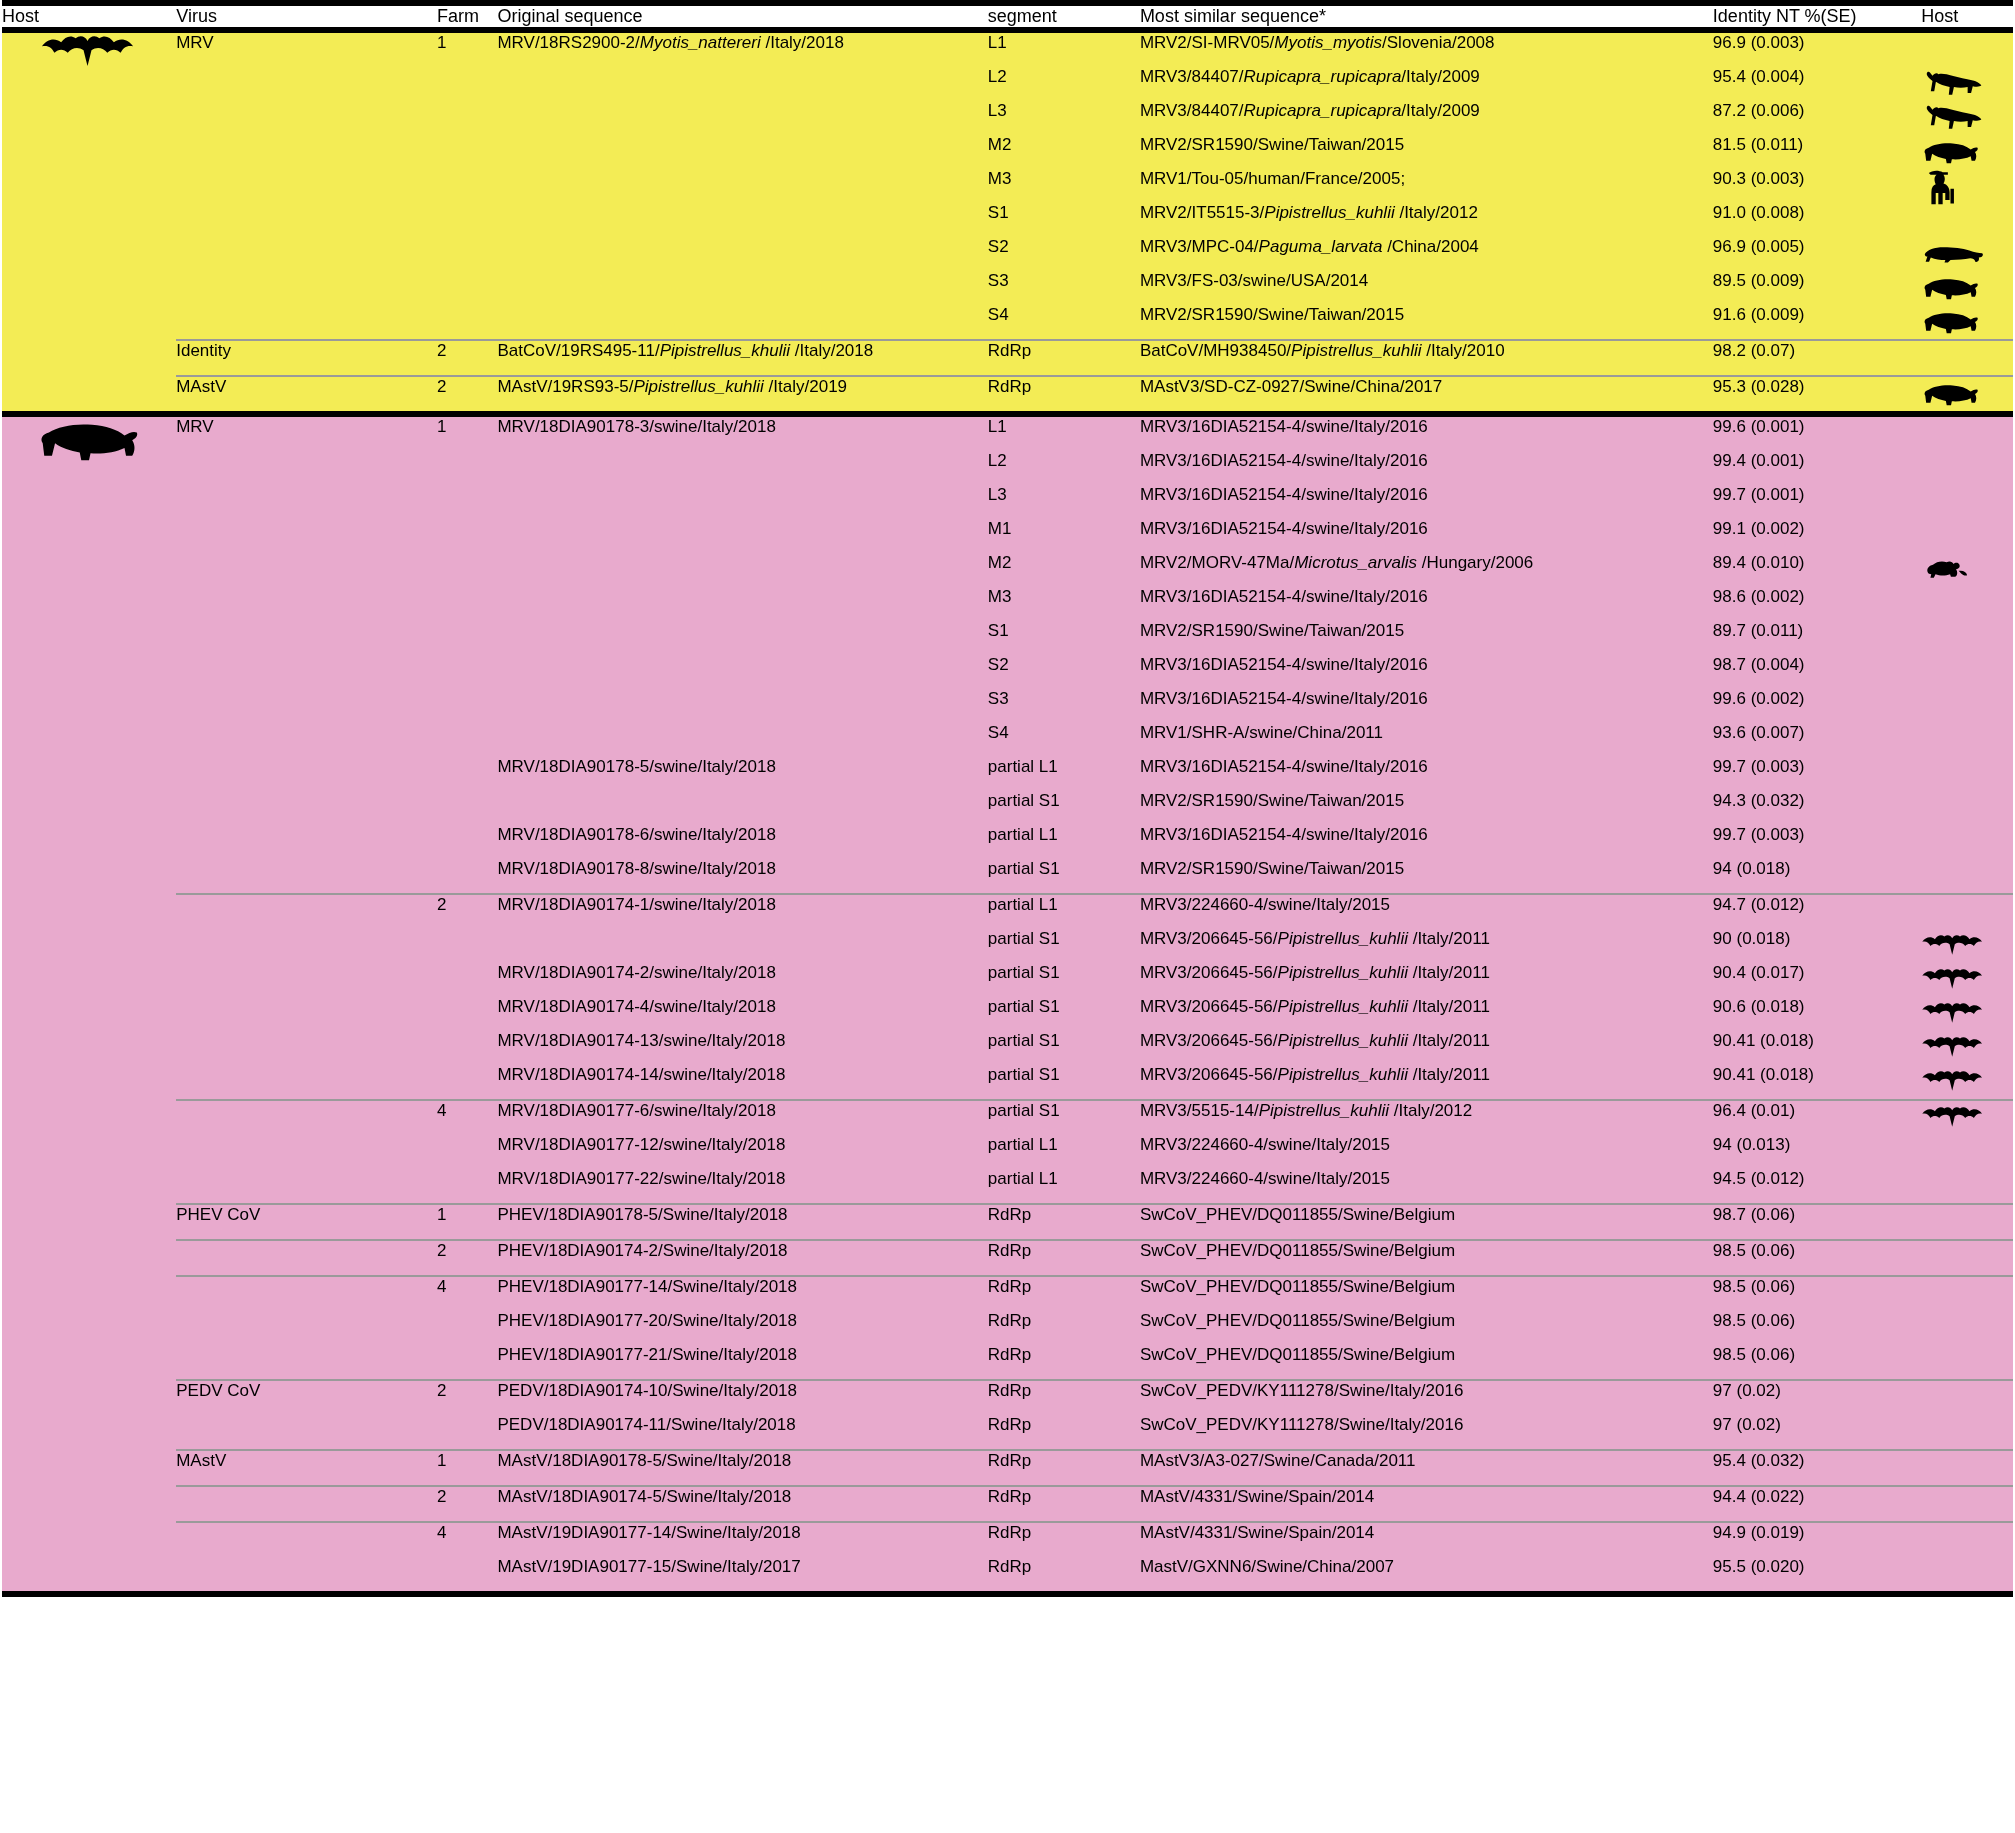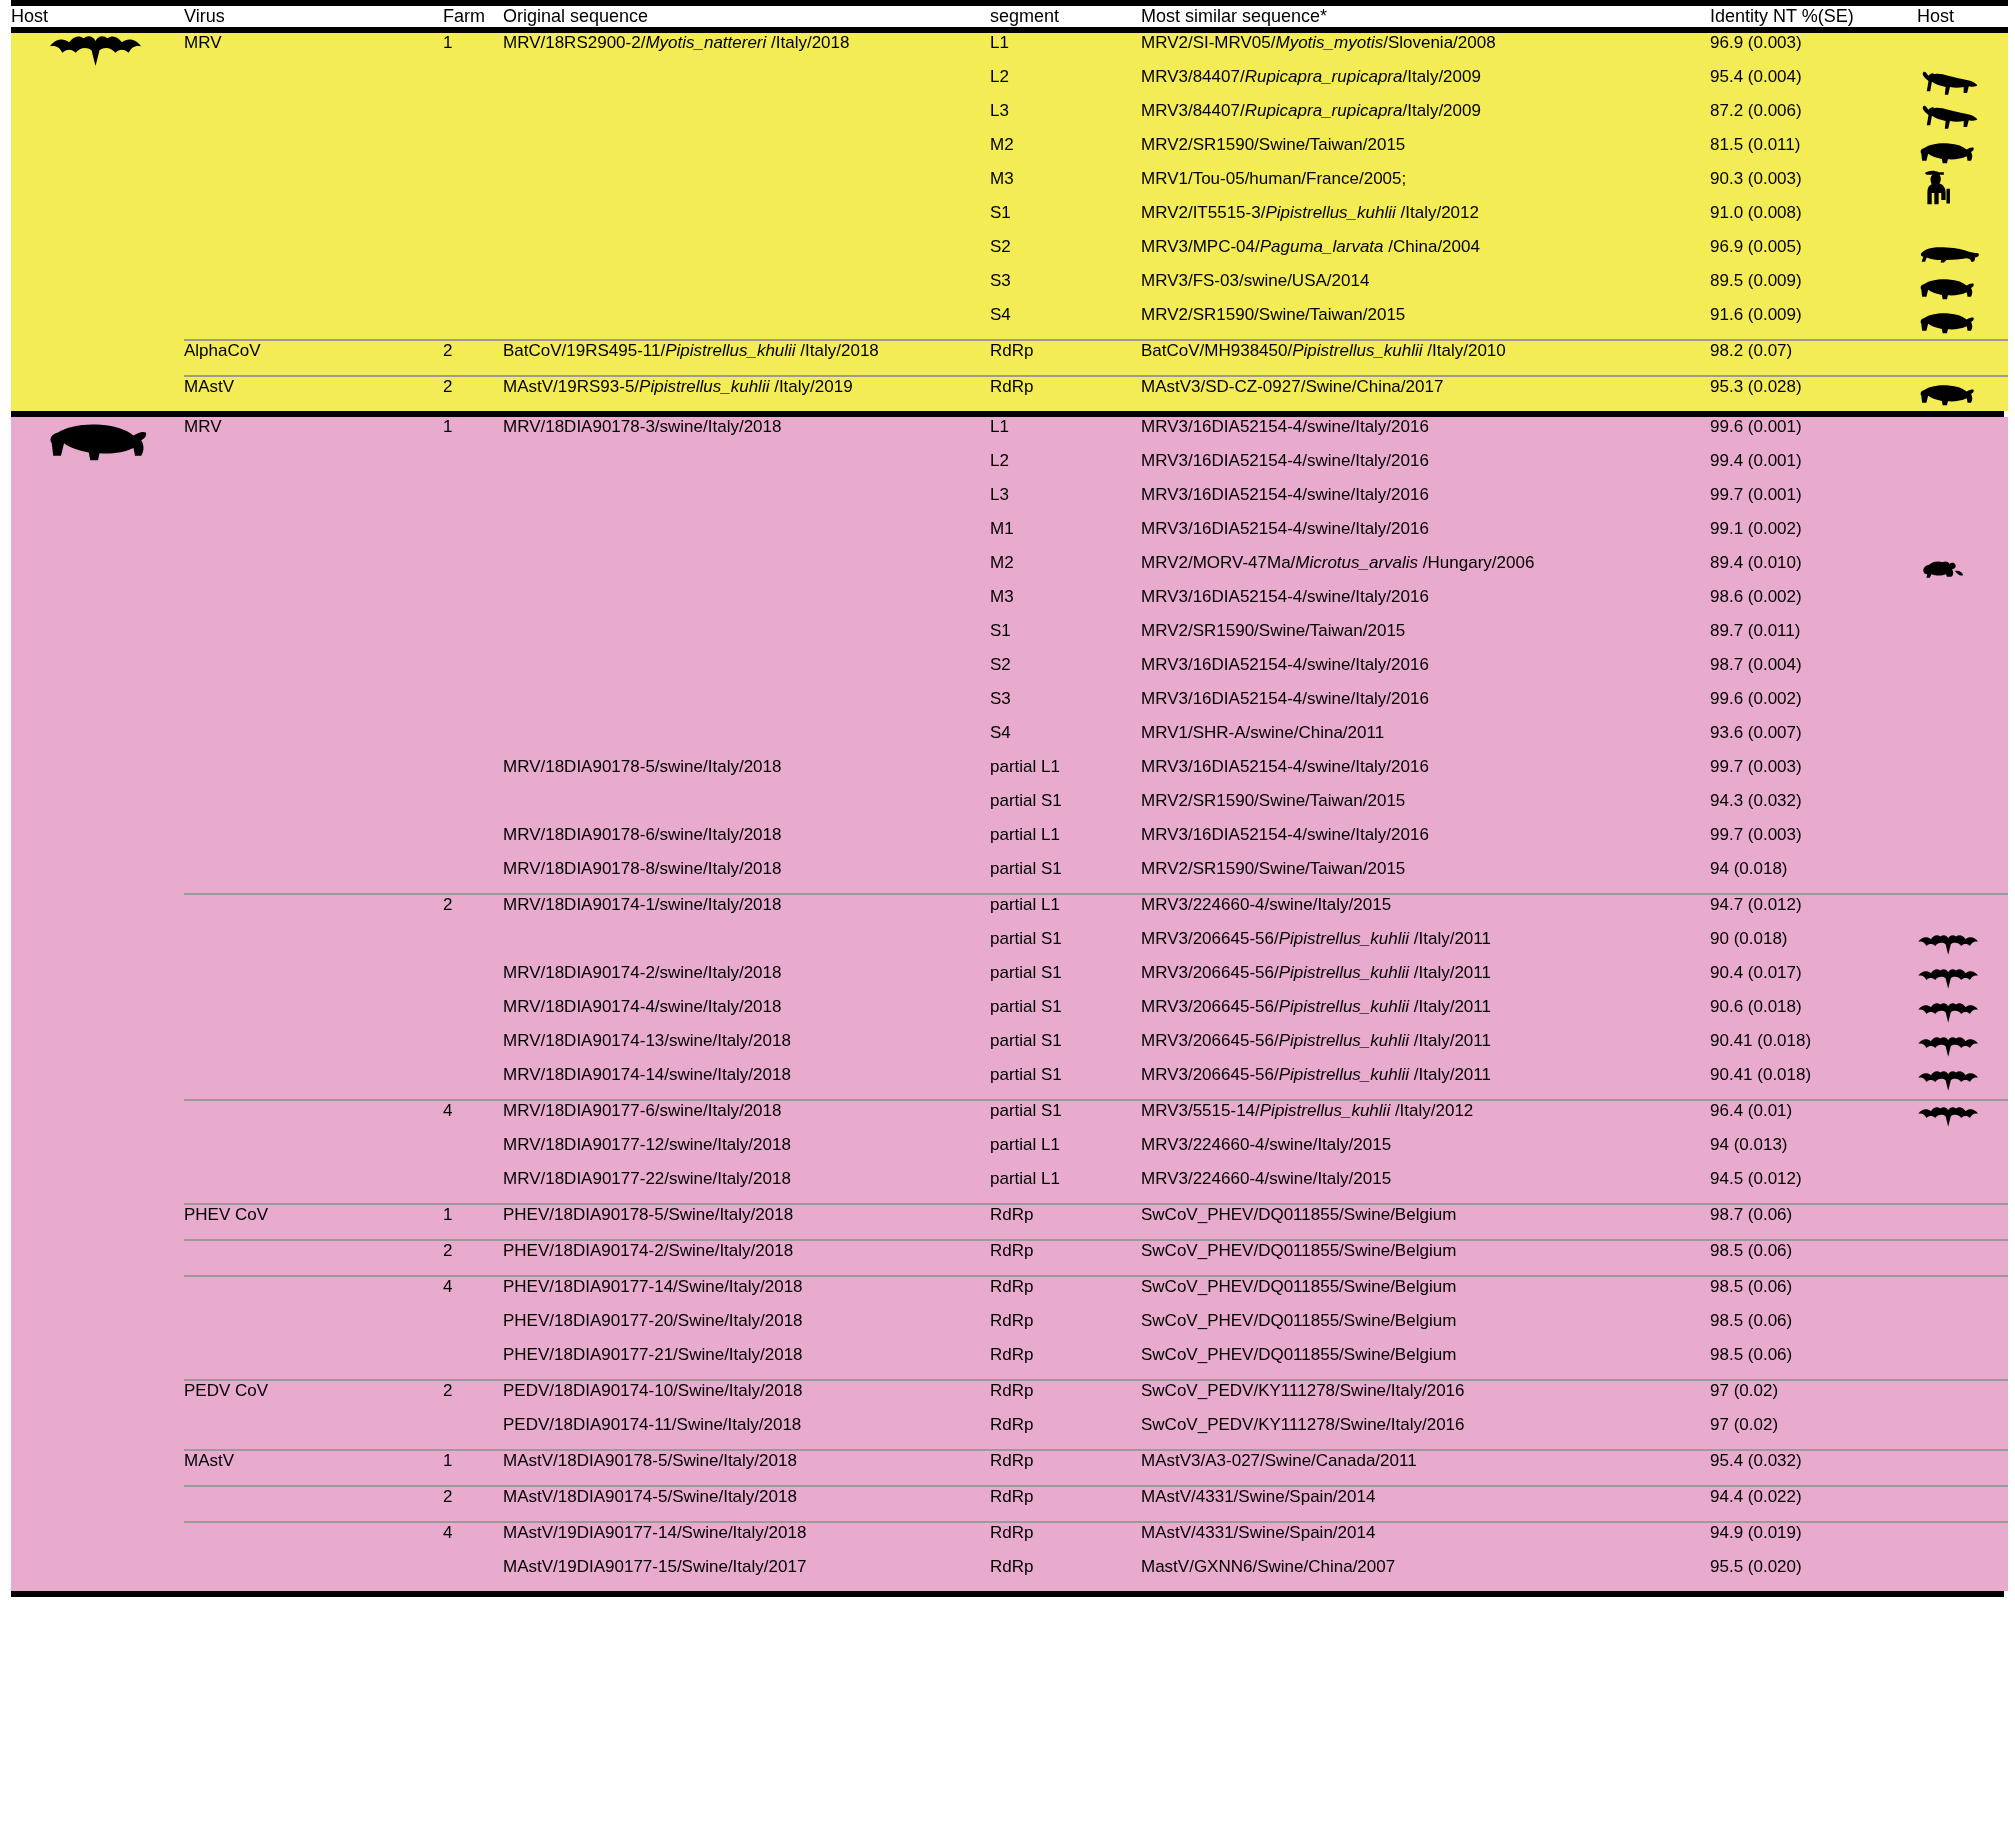--- a/index.html
+++ b/index.html
@@ -1,17 +1,17 @@
 <!DOCTYPE html>
 <html style="font-size:7px"><head>
 <meta charset="utf-8">
 <style>
   html,body{margin:0;padding:0;background:#fff;}
   body{font-family:"Liberation Sans","DejaVu Sans",sans-serif;color:#000;}
-  #page{width:2015px;height:1834px;position:relative;background:#fff;box-sizing:border-box;padding:0 11px;}
+  #page{width:2015px;height:1834px;position:relative;background:#fff;box-sizing:border-box;padding:0 2px;}
   table.tbl{border-collapse:collapse;width:100%;table-layout:fixed;font-size:17px;}
   table.tbl td,table.tbl th{padding:0;margin:0;vertical-align:top;}
   .c-host   {width:173px;}
   .c-virus  {width:259px;}
   .c-farm   {width:60px;text-align:left;}
   .c-orig   {width:487px;}
   .c-seg    {width:151px;}
   .c-sim    {width:569px;}
   .c-id     {width:207px;}
   .c-hicon  {width:91px;}
@@ -185,21 +185,21 @@
             <td class="cell"><span>91.6 (0.009)</span></td>
             <td class="cell">
               <div class="iconwrap">
                 <svg width="60" height="27" viewBox="0 0 140 62">
                   <path fill="#000" d="M10 34 C6 28 10 22 18 20 C30 12 52 8 74 10 C92 11 106 16 116 24 C122 20 128 18 132 20 C134 24 130 28 126 30 C130 36 130 44 126 50 L118 50 L116 40 C104 46 88 48 72 47 L70 56 L60 56 L58 46 C46 44 34 40 26 34 L22 50 L12 50 Z"></path>
                 </svg>
               </div>
             </td>
           </tr>
           <tr class="yel">
-            <td rowspan="1" class="cell sep-line"><span>AlphaCoV</span></td>
+            <td rowspan="1" class="cell sep-line"><span>Identity</span></td>
             <td rowspan="1" class="cell sep-line"><span>2</span></td>
             <td rowspan="1" class="cell sep-line"><span>BatCoV/19RS495-11/<span class="it">Pipistrellus_khulii</span> /Italy/2018</span></td>
             <td class="cell sep-line"><span>RdRp</span></td>
             <td class="cell sep-line"><span>BatCoV/MH938450/<span class="it">Pipistrellus_kuhlii</span> /Italy/2010</span></td>
             <td class="cell sep-line"><span>98.2 (0.07)</span></td>
             <td class="cell sep-line">
               <div class="iconwrap"></div>
             </td>
           </tr>
           <tr class="yel">

